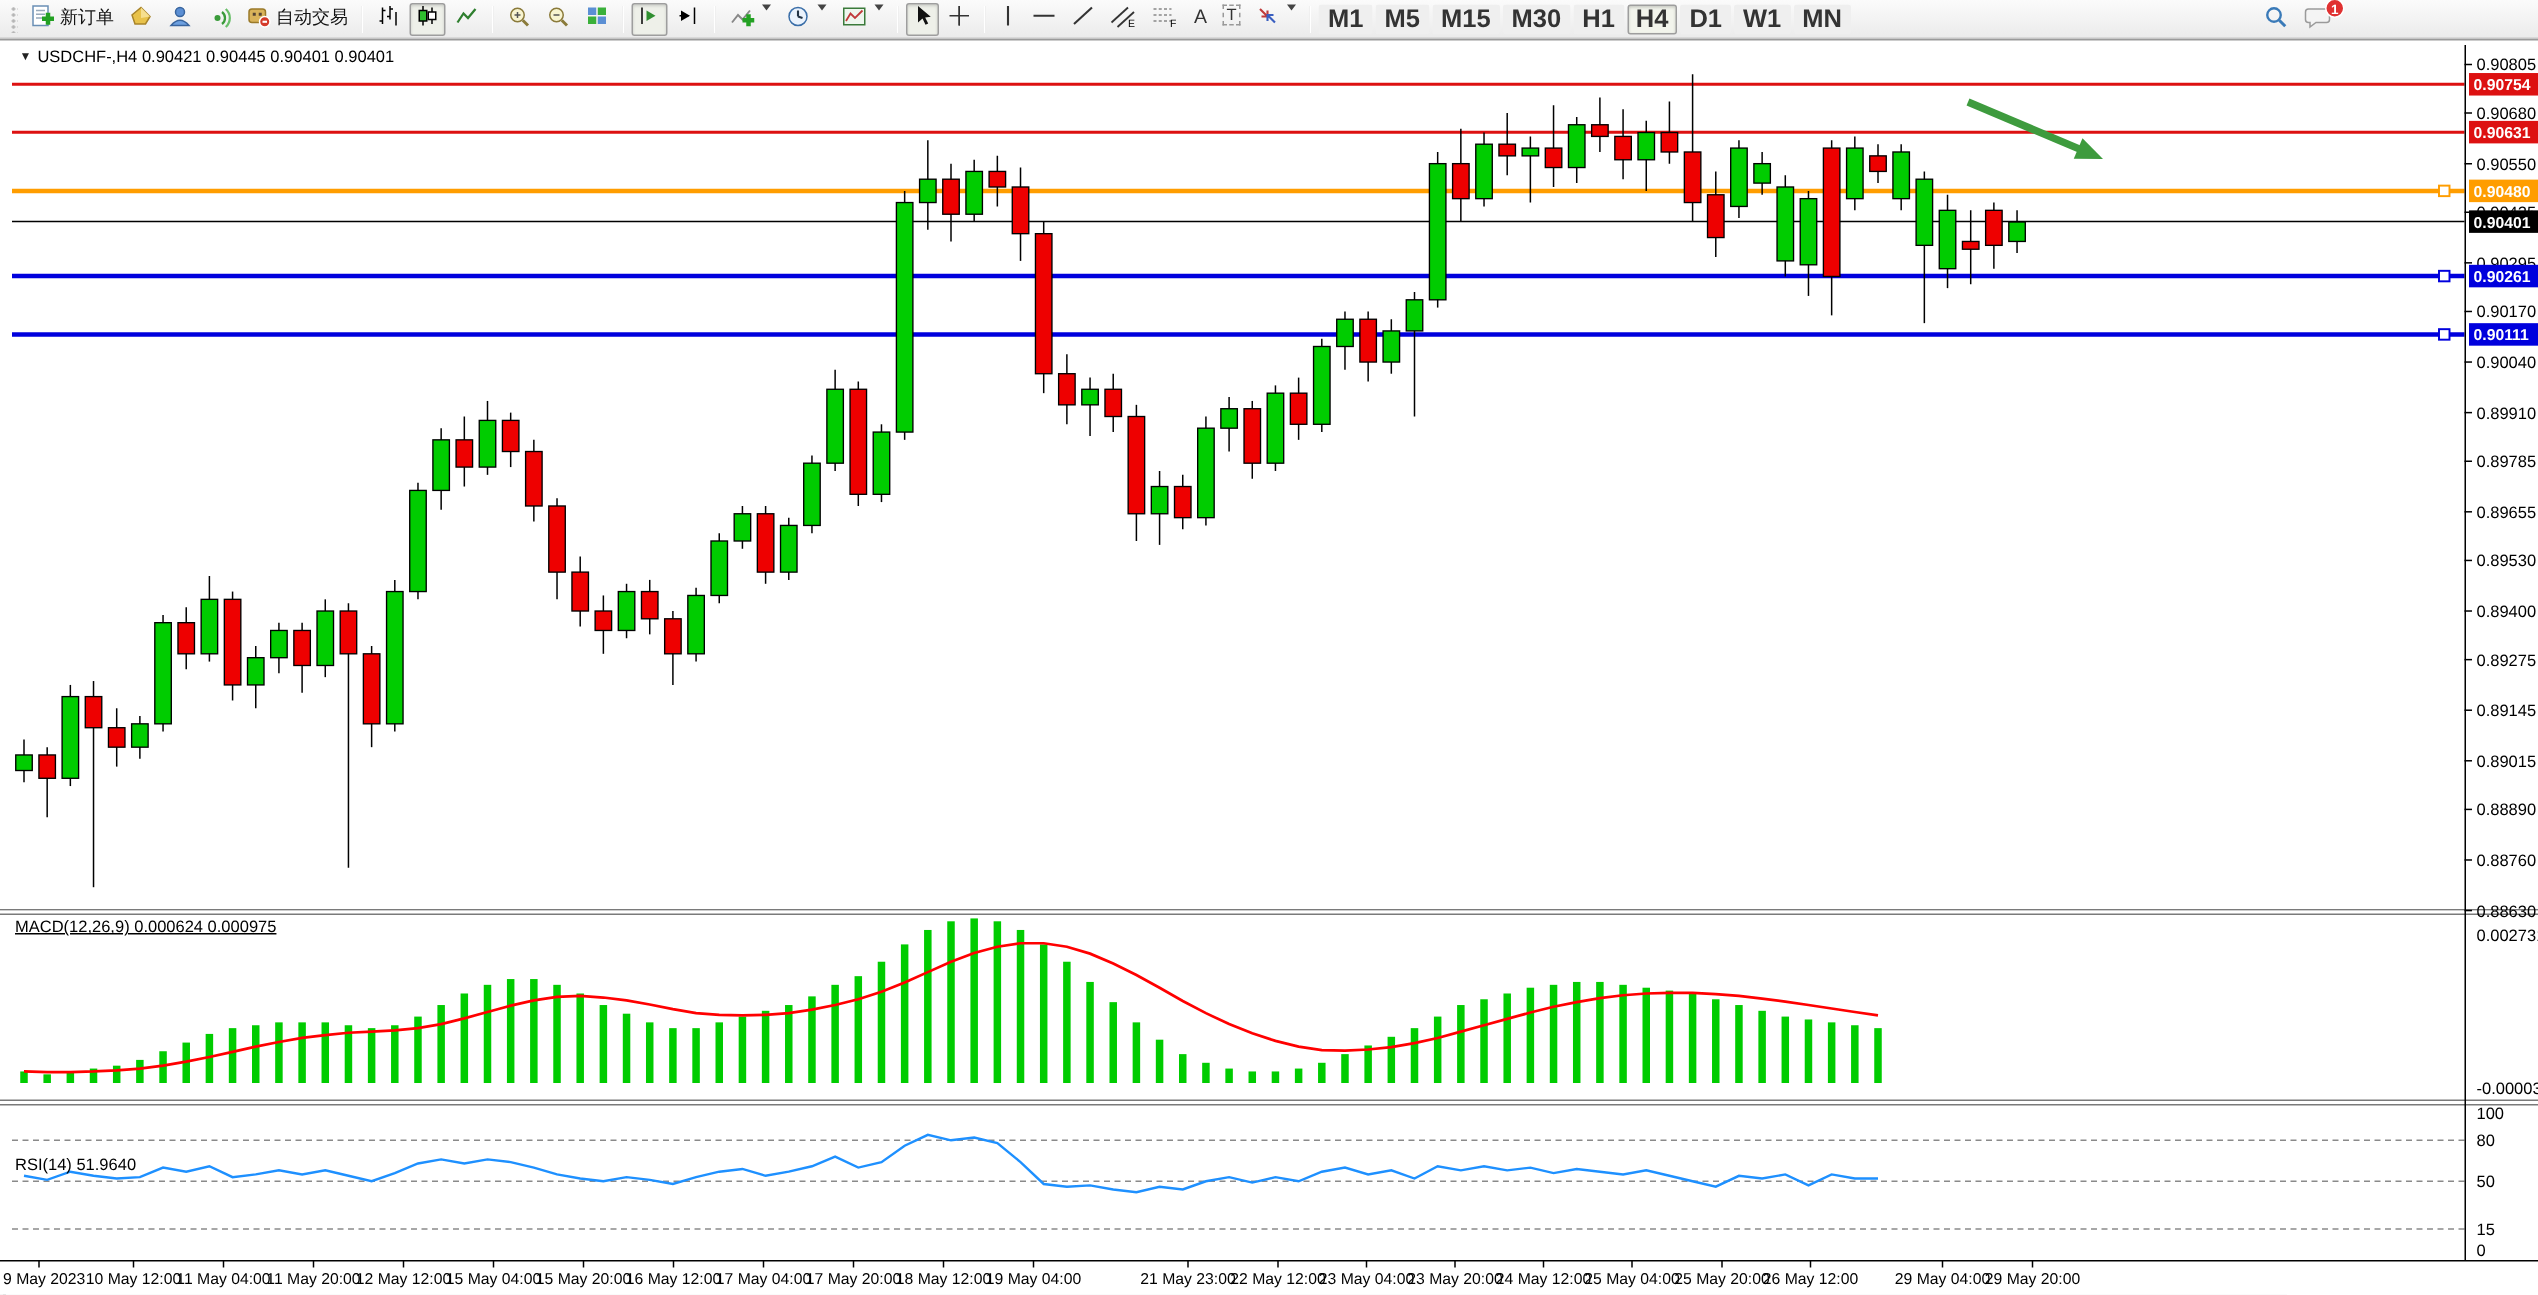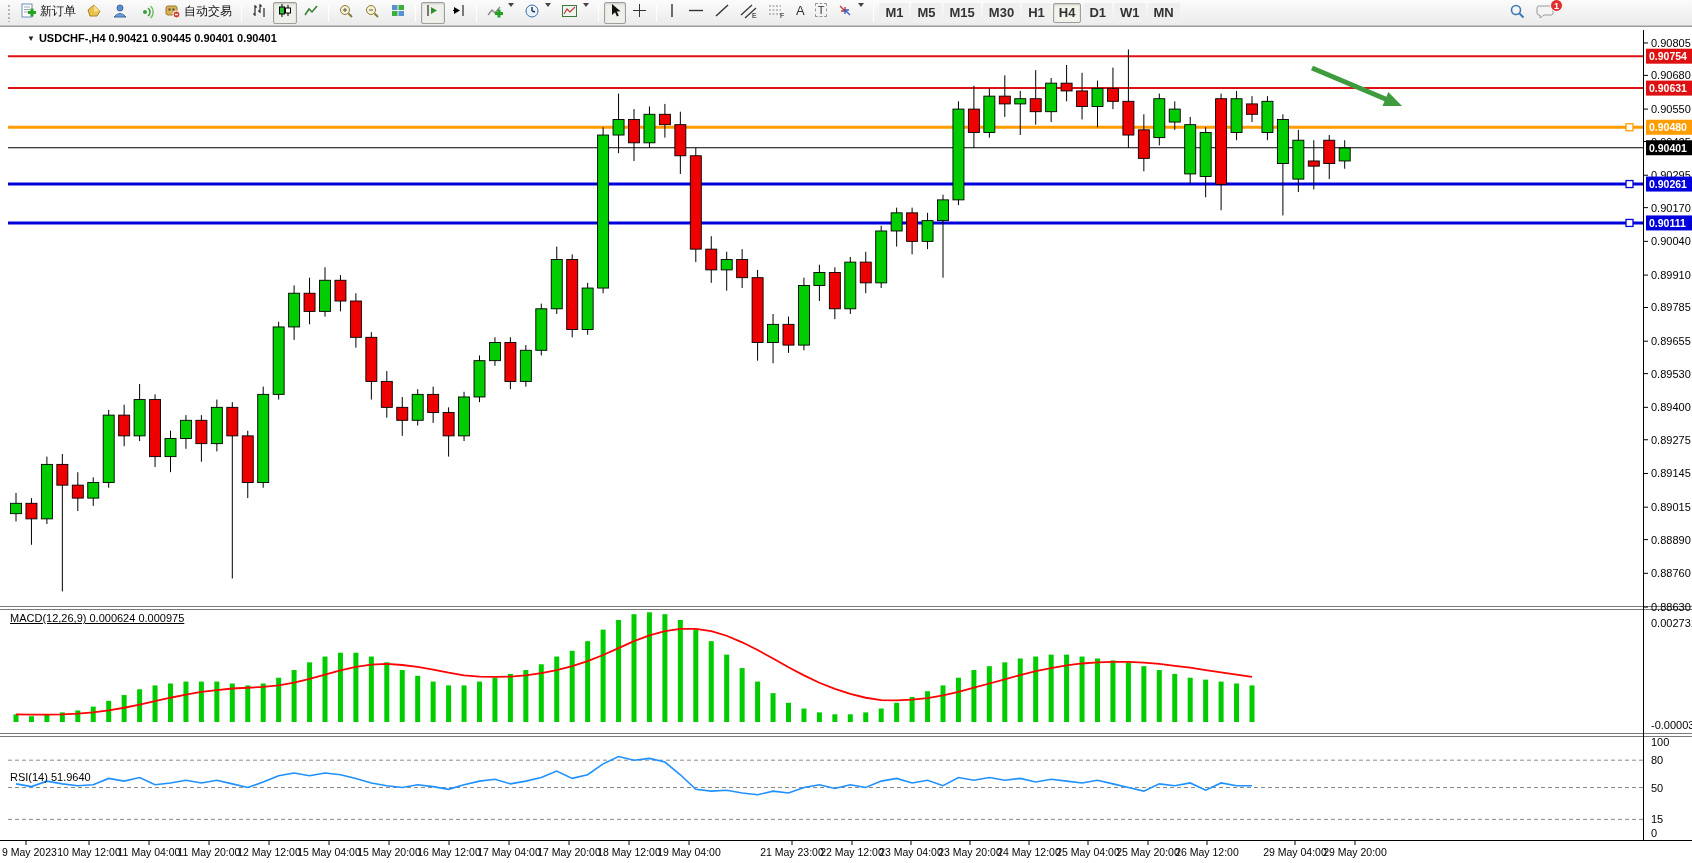--- a/index.html
+++ b/index.html
@@ -12,37 +12,37 @@
   .tb-grip { width:5px; height:18px; margin:0 3px;
              background-image:radial-gradient(circle,#b5b5b5 1px,transparent 1.2px);
              background-size:4px 4px; }
   .tb-sep { width:1px; height:18px; background:#c9c9c9; border-right:1px solid #fff; margin:0 4px; }
   .tb-btn { display:inline-flex; align-items:flex-start; gap:3px; height:22px; padding:0 3px;
             margin:0 1px; border:1px solid transparent; background:transparent; cursor:default;
             font-size:12px; color:#222; border-radius:2px; }
   .tb-btn.active { background:#eef0e9; border-color:#9e9e9e; box-shadow:inset 0 1px 2px rgba(0,0,0,.15); }
   .tb-btn svg { display:block; }
   .tb-label { font-size:12px; color:#111; white-space:nowrap; }
-  .tf-btn { font-size:13px; font-weight:bold; color:#333; padding:0 5px; height:20px;
+  .tf-btn { font-size:17px; font-weight:bold; color:#333; padding:0 5px; height:20px;
             display:inline-flex; align-items:center; border:1px solid transparent; margin:0 1px; border-radius:2px; }
   .tf-btn.active { background:#f2f4ec; border-color:#9e9e9e; box-shadow:inset 0 1px 2px rgba(0,0,0,.18); }
   .caret { width:0; height:0; border-left:3px solid transparent; border-right:3px solid transparent;
            border-top:4px solid #444; margin-left:2px; }
   .tb-right { margin-left:auto; margin-right:128px; display:flex; align-items:center; }
   .badge { position:absolute; right:-5px; top:-4px; min-width:13px; height:13px; border-radius:7px;
            background:#e03131; color:#fff; font-size:9px; font-weight:bold; text-align:center;
            line-height:13px; padding:0 2px; border:1px solid #fff; }
   .chat-wrap { position:relative; }
   
   .left-strip { position:absolute; left:0; top:26px; width:4px; height:837px;
                 background:#d4d4d4; border-right:2px solid #8a8a8a; }
   .chart-area { position:absolute; left:0; top:26px; width:1692px; height:837px; background:#fff; }
   #chart-svg { position:absolute; left:0; top:0; }
   .overlay-label { position:absolute; font-size:11px; color:#000; white-space:nowrap; }
-  .chart-title { left:27px; top:6px; font-weight:bold; }
+  .chart-title { left:13px; top:6px; font-weight:normal; }
   .chart-title .tri { font-size:8px; vertical-align:1px; margin-right:4px; color:#222; }
   .macd-lbl { left:10px; top:586px;text-decoration:underline; }
   .rsi-lbl  { left:10px; top:745px; }
 </style>
 </head>
 <body>
 
 <div class="toolbar">
   <div class="tb-grip"></div>
 

